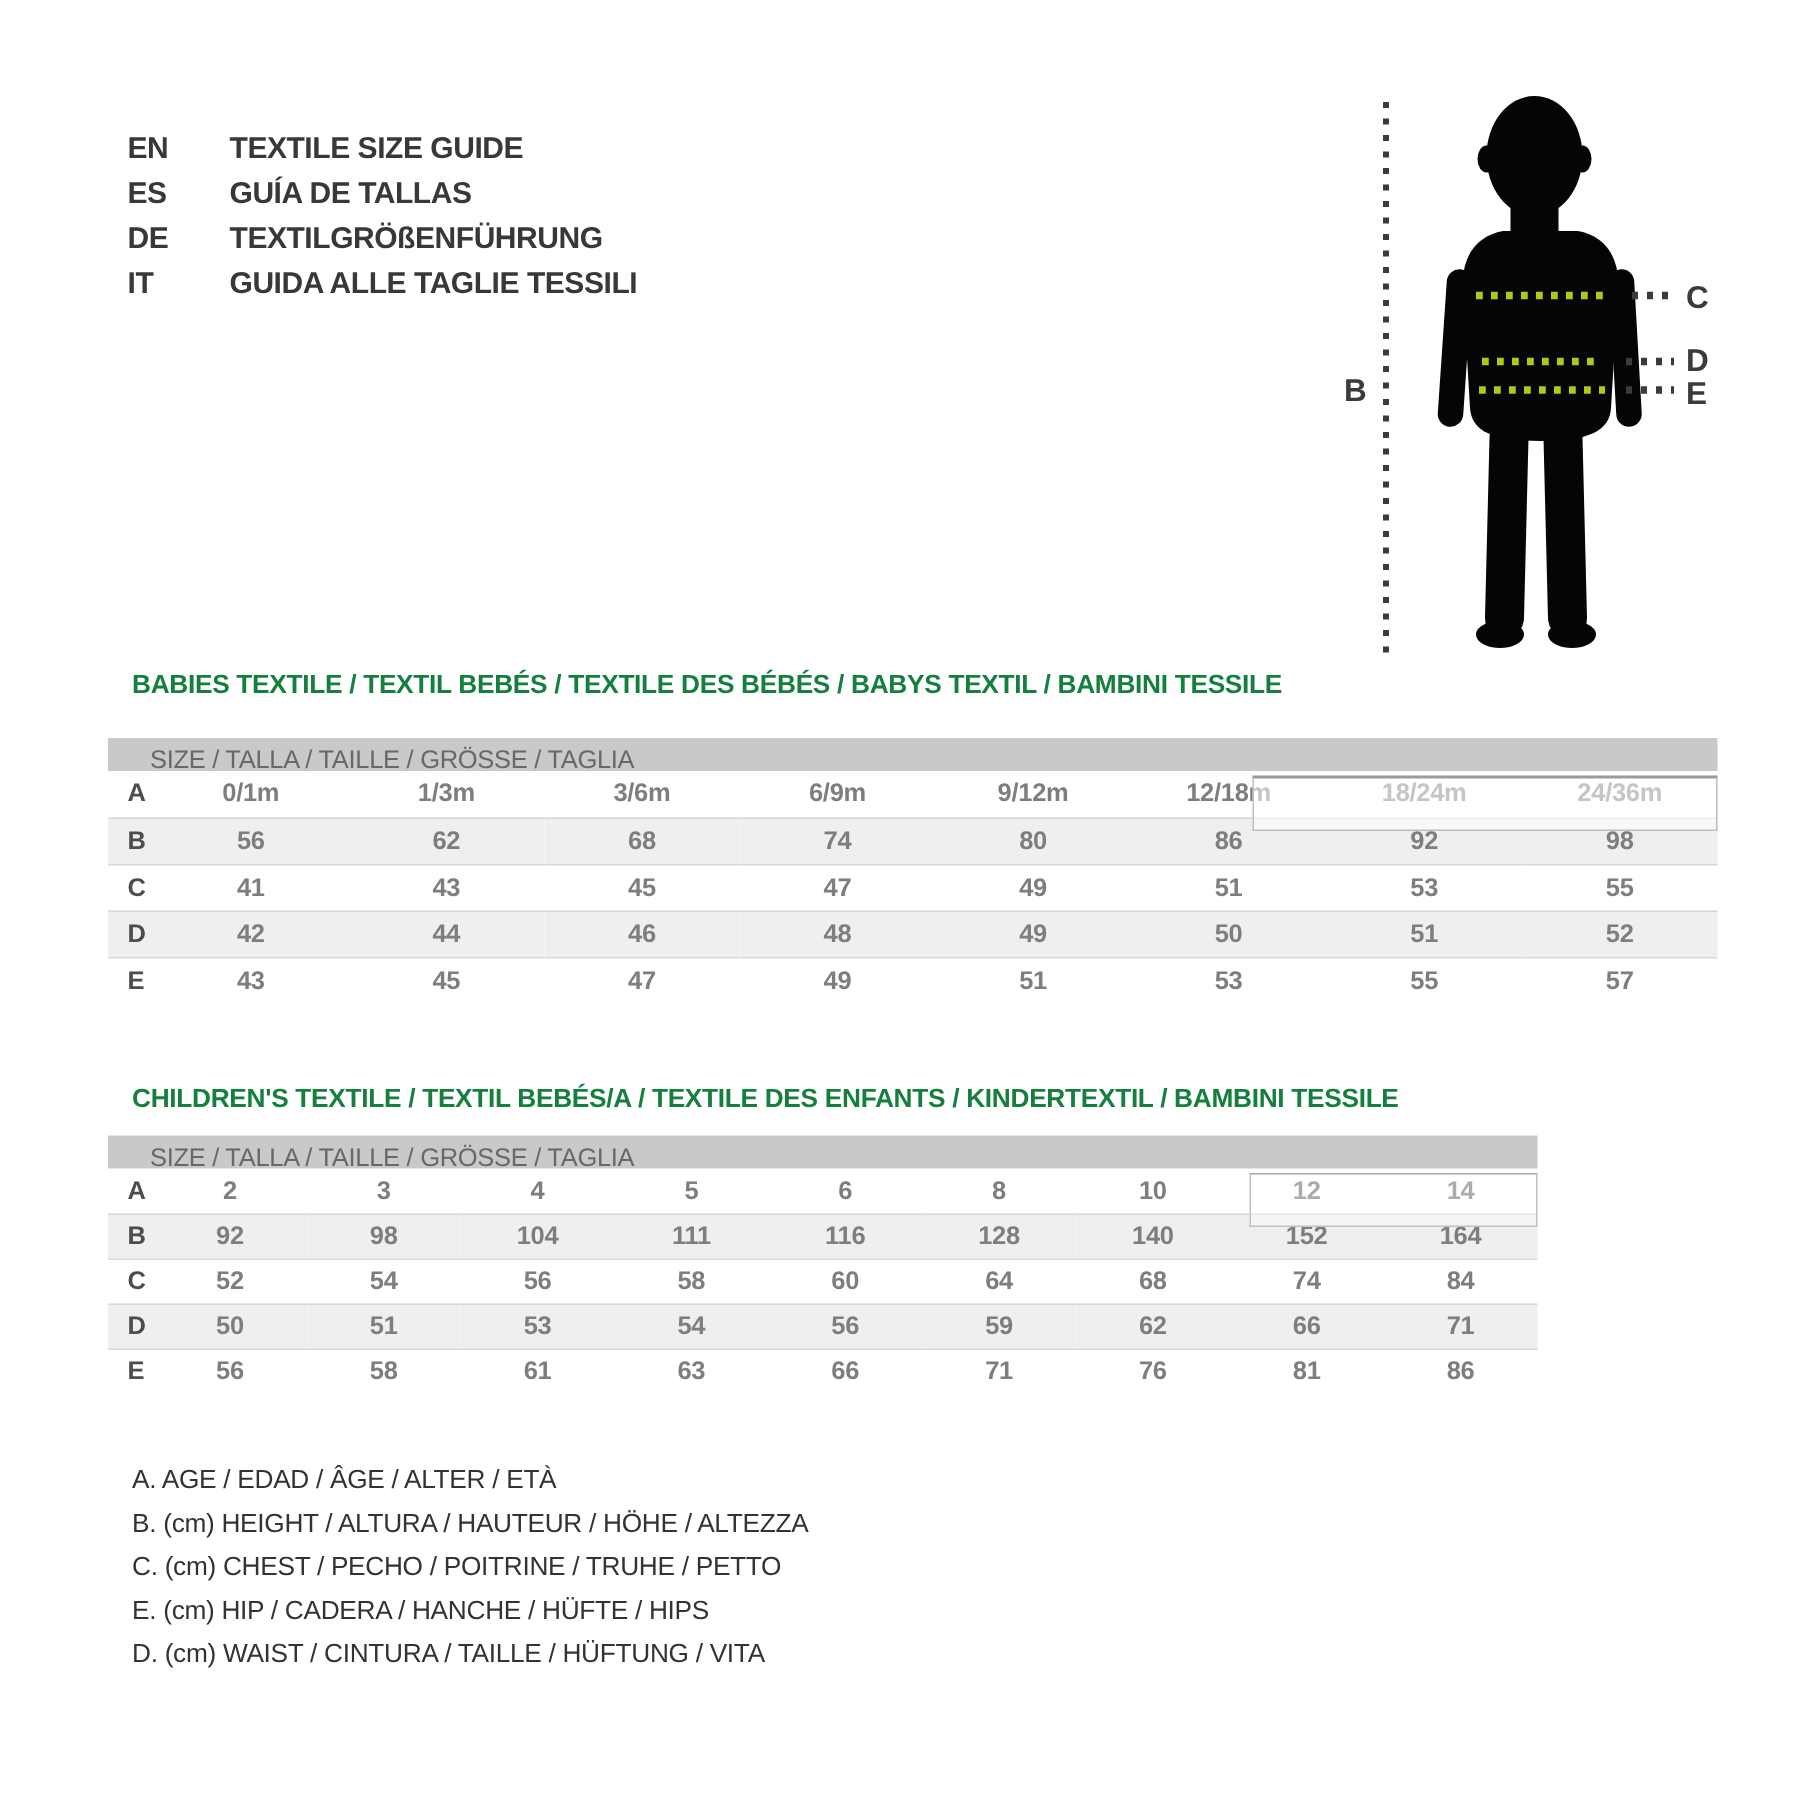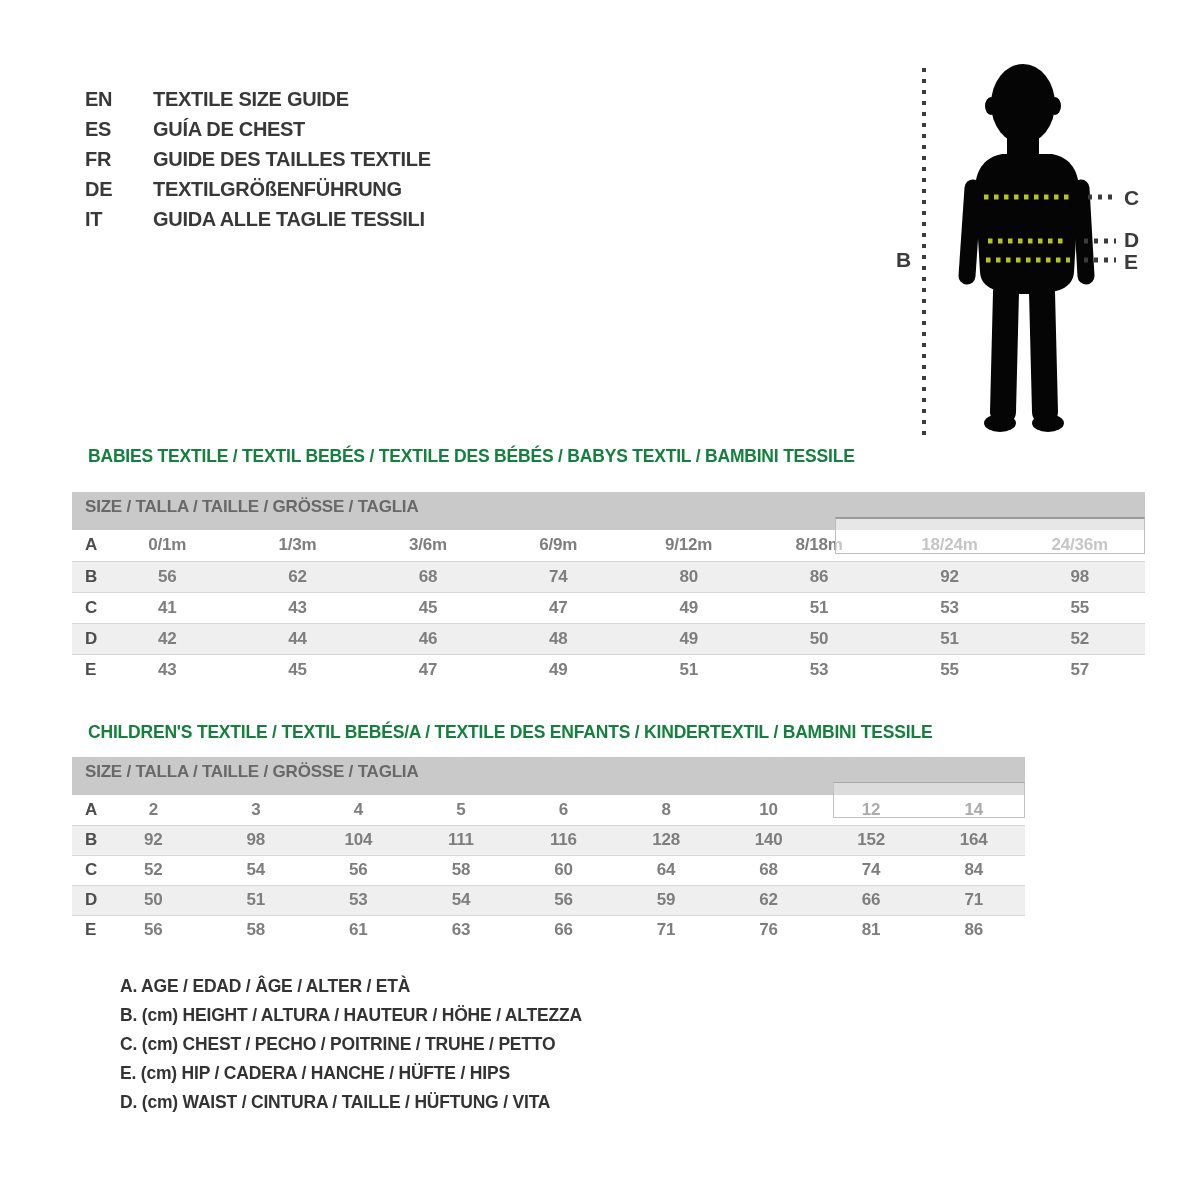--- a/index.html
+++ b/index.html
@@ -25,22 +25,22 @@
 
   
   .section-heading {
     left:88px; font-size:17.5px; font-weight:bold; color:#15803d;
     letter-spacing:-0.2px; white-space:nowrap;
   }
 
   
   .table-wrap { left:72px; }
   .table-header-bar {
-    height:38px; line-height:30px; background:#c9c9c9; color:#686868;
-    font-size:17px; font-weight:bold; padding-left:13px; letter-spacing:-0.2px;
+    height:22px; line-height:30px; background:#c9c9c9; color:#686868;
+    font-size:17px; font-weight:normal; padding-left:28px; letter-spacing:-0.2px;
   }
   table.size-table {
     border-collapse:collapse; table-layout:fixed; width:100%;
   }
   table.size-table td, table.size-table th {
     padding:0; font-size:17px; font-weight:bold; letter-spacing:-0.2px;
   }
   .babies td, .babies th { height:31px; }
   .children td, .children th { height:30px; }
   table.size-table th {
@@ -62,47 +62,43 @@
   }
   .children-box {
     left:833px; top:782px; width:192px; height:36px;
     background:rgba(255,255,255,0.35);
     border:1px solid #c2c2c2; border-top:1px solid #a8a8a8;
   }
 
   
   .legend { left:88px; top:972px; }
   .legend-line {
-    height:29px; line-height:29px; font-size:17.5px; font-weight:bold;
-    color:#333333; letter-spacing:-0.2px; white-space:nowrap;margin-left:32px;
+    height:29px; line-height:29px; font-size:17.5px; font-weight:normal;
+    color:#333333; letter-spacing:-0.2px; white-space:nowrap;
   }
 
   
   svg text {
     font-family:"Liberation Sans", sans-serif;
     font-weight:bold; fill:#3b3b3b;
   }
 </style>
 </head>
 <body>
 
 <div id="canvas">
 
   <div class="abs lang-list">
     <div class="lang-row">
       <span class="lang-code">EN</span>
       <span class="lang-label">TEXTILE SIZE GUIDE</span>
     </div>
     <div class="lang-row">
       <span class="lang-code">ES</span>
-      <span class="lang-label">GUÍA DE CHEST</span>
-    </div>
-    <div class="lang-row">
-      <span class="lang-code">FR</span>
-      <span class="lang-label">GUIDE DES TAILLES TEXTILE</span>
+      <span class="lang-label">GUÍA DE TALLAS</span>
     </div>
     <div class="lang-row">
       <span class="lang-code">DE</span>
       <span class="lang-label">TEXTILGRÖßENFÜHRUNG</span>
     </div>
     <div class="lang-row">
       <span class="lang-code">IT</span>
       <span class="lang-label">GUIDA ALLE TAGLIE TESSILI</span>
     </div>
   </div>
@@ -156,21 +152,21 @@
           <col>
       </colgroup>
       <tbody>
           <tr>
             <th>A</th>
             <td>0/1m</td>
             <td>1/3m</td>
             <td>3/6m</td>
             <td>6/9m</td>
             <td>9/12m</td>
-            <td>8/18m</td>
+            <td>12/18m</td>
             <td>18/24m</td>
             <td>24/36m</td>
           </tr>
           <tr>
             <th>B</th>
             <td>56</td>
             <td>62</td>
             <td>68</td>
             <td>74</td>
             <td>80</td>

